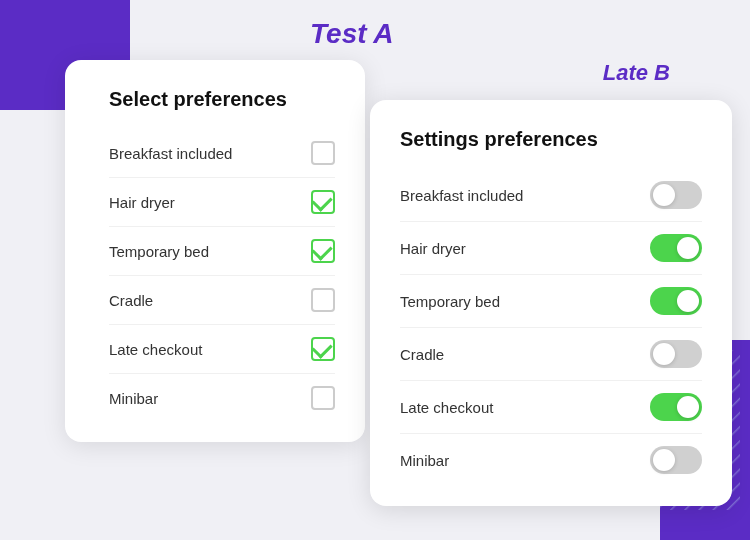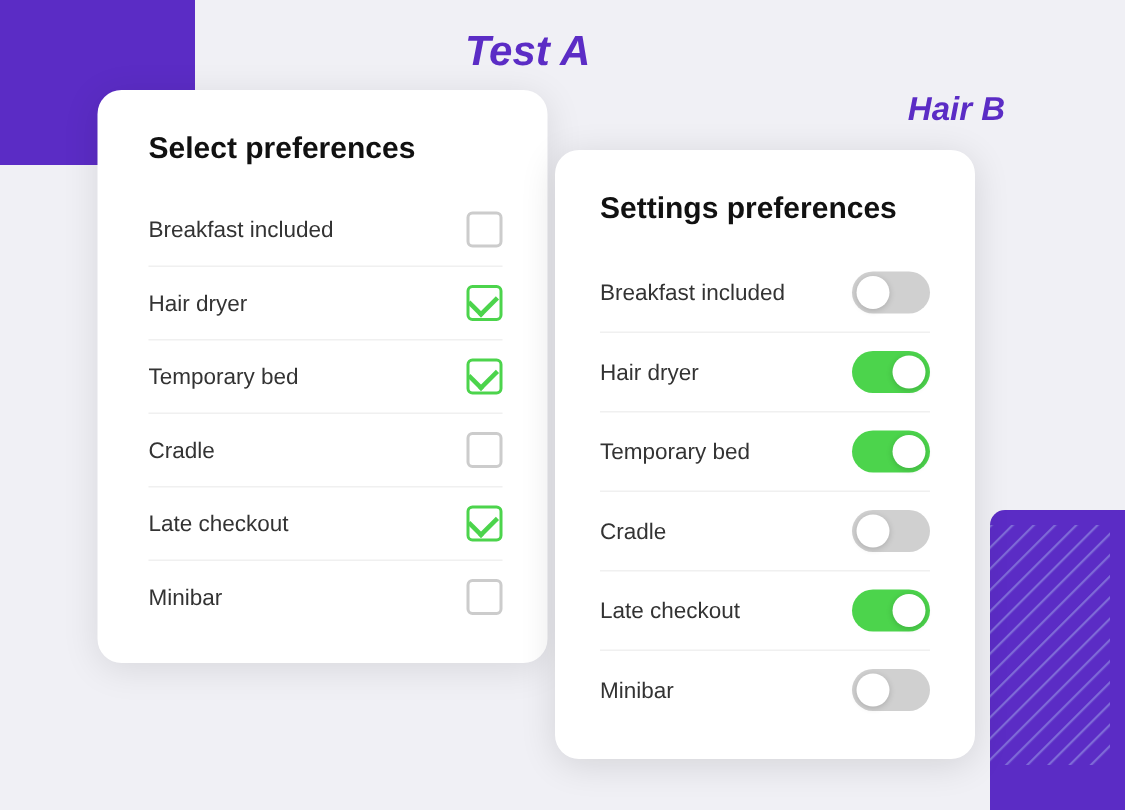--- a/index.html
+++ b/index.html
@@ -58,21 +58,21 @@
     }
 
     
     .card-a {
       position: absolute;
       top: 60px;
       left: 65px;
       width: 300px;
       background: #fff;
       border-radius: 16px;
-      padding: 28px 30px 20px 34px;
+      padding: 28px 30px 20px 44px;
       box-shadow: 0 4px 24px rgba(0,0,0,0.10);
       z-index: 2;
     }
     .card-title {
       font-size: 20px;
       font-weight: 700;
       color: #111;
       margin-bottom: 18px;
     }
     .pref-row {
@@ -116,21 +116,21 @@
       border-left: 3px solid #4cd44c;
       border-bottom: 3px solid #4cd44c;
       transform: rotate(-45deg) translateY(-2px);
     }
 
     
     .card-b {
       position: absolute;
       top: 100px;
       left: 370px;
-      width: 280px;
+      width: 362px;
       background: #fff;
       border-radius: 16px;
       padding: 28px 30px 20px 30px;
       box-shadow: 0 4px 24px rgba(0,0,0,0.12);
       z-index: 3;
     }
 
     
     .toggle {
       position: relative;
@@ -169,21 +169,21 @@
       <pattern id="diag" width="10" height="10" patternUnits="userSpaceOnUse" patternTransform="rotate(45)">
         <line x1="0" y1="0" x2="0" y2="10" stroke="#a0a8e8" stroke-width="3"></line>
       </pattern>
     </defs>
     <rect width="80" height="160" fill="url(#diag)" opacity="0.5"></rect>
   </svg>
 </div>
 
 <div class="test-label-a">Test A</div>
 
-<div class="test-label-b">Hair B</div>
+<div class="test-label-b">Late B</div>
 
 <div class="card-a">
   <div class="card-title">Select preferences</div>
 
   <div class="pref-row">
     <span class="pref-label">Breakfast included</span>
     <div class="checkbox-unchecked"></div>
   </div>
 
   <div class="pref-row">

